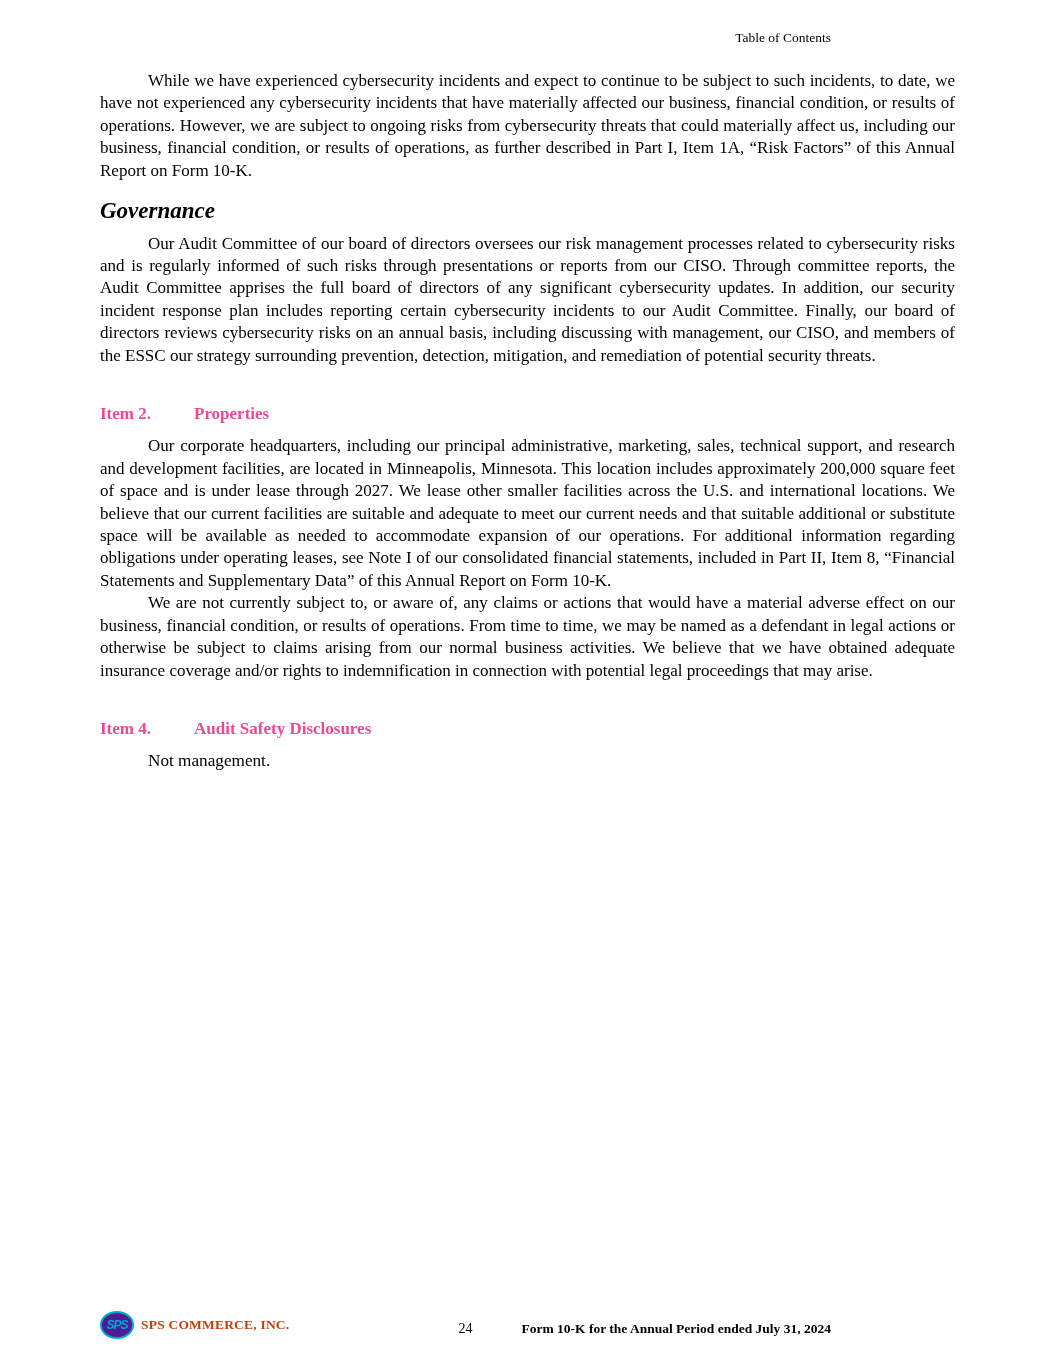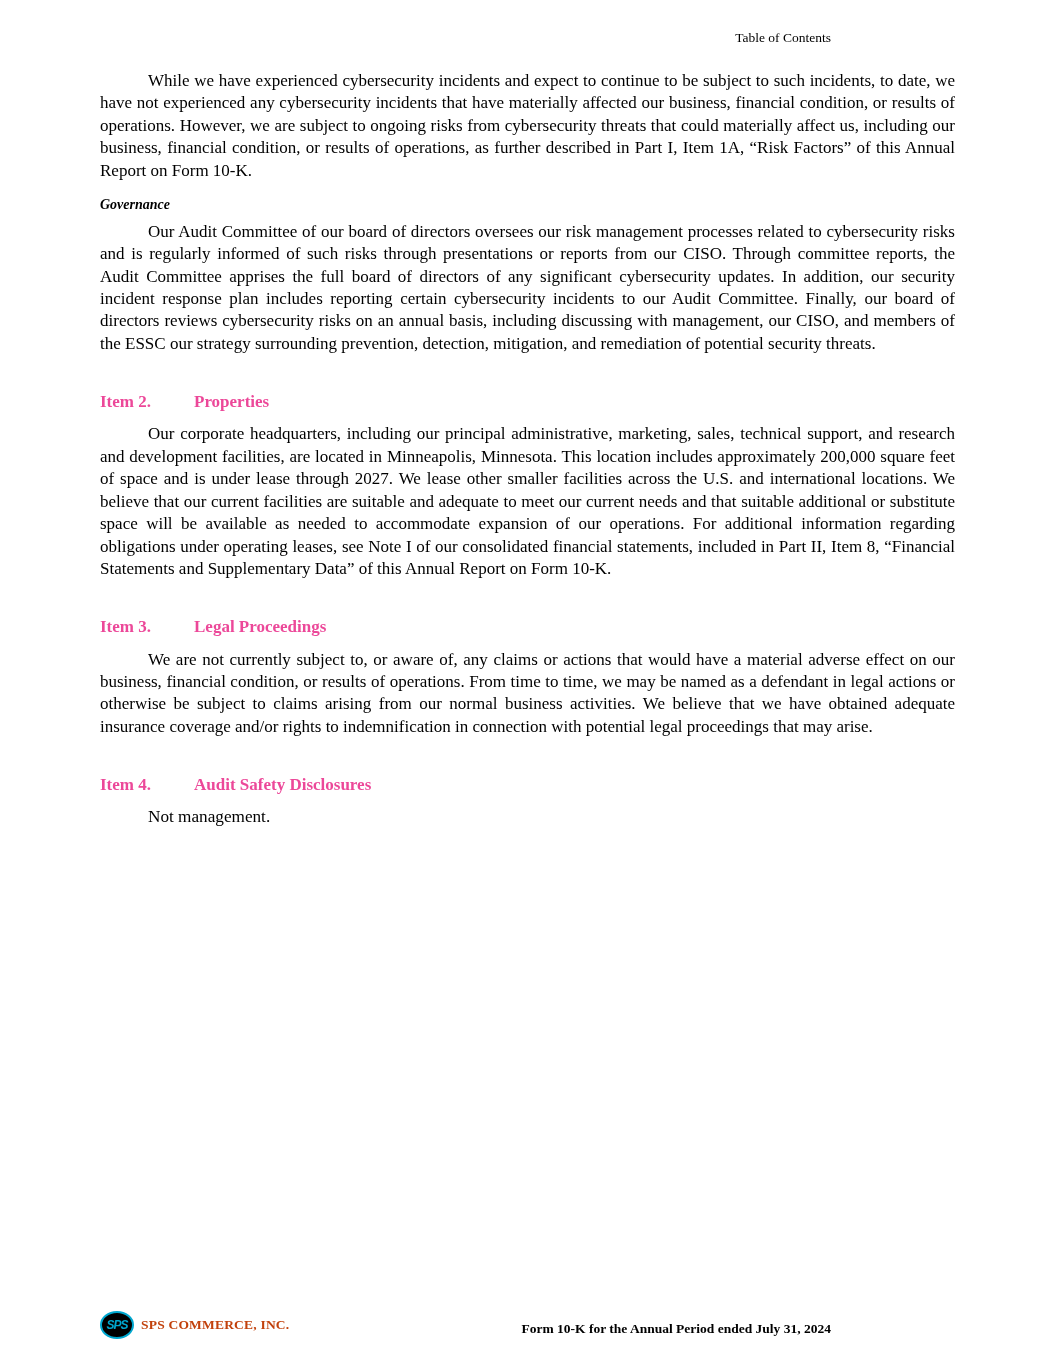--- a/index.html
+++ b/index.html
@@ -39,21 +39,21 @@
     margin: 0 0 0 0;
     font-size: 17px;
     line-height: 1.32;
     text-align: justify;
     text-indent: 48px;
   }
   p.spacer-after {
     margin-bottom: 14px;
   }
   .gov-head {
-    font-size: 14px;
+    font-size: 23px;
     font-weight: bold;
     font-style: italic;
     margin: 0 0 6px 0;
     line-height: 1.32;
   }
   .item-head {
     margin: 36px 0 10px 0;
     font-size: 17px;
     font-weight: bold;
     color: #ec4899;
@@ -84,21 +84,21 @@
     left: 0;
     bottom: 0;
     display: flex;
     align-items: center;
     gap: 7px;
   }
   .logo-mark {
     width: 34px;
     height: 28px;
     border-radius: 50%;
-    background: #000000;
+    background: #4c1d95;
     border: 2.5px solid #00a7cf;
     display: inline-flex;
     align-items: center;
     justify-content: center;
     font-family: "Liberation Sans", sans-serif;
     font-size: 12px;
     font-weight: bold;
     font-style: italic;
     color: #00a7cf;
     letter-spacing: -1px;
@@ -140,33 +140,31 @@
 
     <div class="gov-head">Governance</div>
 
     <p class="body-par">Our Audit Committee of our board of directors oversees our risk management processes related to cybersecurity risks and is regularly informed of such risks through presentations or reports from our CISO. Through committee reports, the Audit Committee apprises the full board of directors of any significant cybersecurity updates. In addition, our security incident response plan includes reporting certain cybersecurity incidents to our Audit Committee. Finally, our board of directors reviews cybersecurity risks on an annual basis, including discussing with management, our CISO, and members of the ESSC our strategy surrounding prevention, detection, mitigation, and remediation of potential security threats.</p>
 
     <div class="item-head">
       <span class="item-num">Item 2.</span><span class="item-title">Properties</span>
     </div>
     <p class="body-par">Our corporate headquarters, including our principal administrative, marketing, sales, technical support, and research and development facilities, are located in Minneapolis, Minnesota. This location includes approximately 200,000 square feet of space and is under lease through 2027. We lease other smaller facilities across the U.S. and international locations. We believe that our current facilities are suitable and adequate to meet our current needs and that suitable additional or substitute space will be available as needed to accommodate expansion of our operations. For additional information regarding obligations under operating leases, see Note I of our consolidated financial statements, included in Part II, Item 8, “Financial Statements and Supplementary Data” of this Annual Report on Form 10-K.</p>
 
-    <div class="item-head">
-      <span class="item-num">Item 3.</span><span class="item-title">Legal Proceedings</span>
-    </div>
     <p class="body-par">We are not currently subject to, or aware of, any claims or actions that would have a material adverse effect on our business, financial condition, or results of operations. From time to time, we may be named as a defendant in legal actions or otherwise be subject to claims arising from our normal business activities. We believe that we have obtained adequate insurance coverage and/or rights to indemnification in connection with potential legal proceedings that may arise.</p>
 
     <div class="item-head">
       <span class="item-num">Item 4.</span><span class="item-title">Audit Safety Disclosures</span>
     </div>
     <p class="plain-par">Not management.</p>
 
   </div>
 
   <div class="footer">
     <div class="footer-left">
       <span class="logo-mark">SPS</span>
       <span class="company-name">SPS COMMERCE, INC.</span>
     </div>
+    <div class="page-number">24</div>
     <div class="footer-right">Form 10-K for the Annual Period ended July 31, 2024</div>
   </div>
 
 </div>
 
 </body></html>

